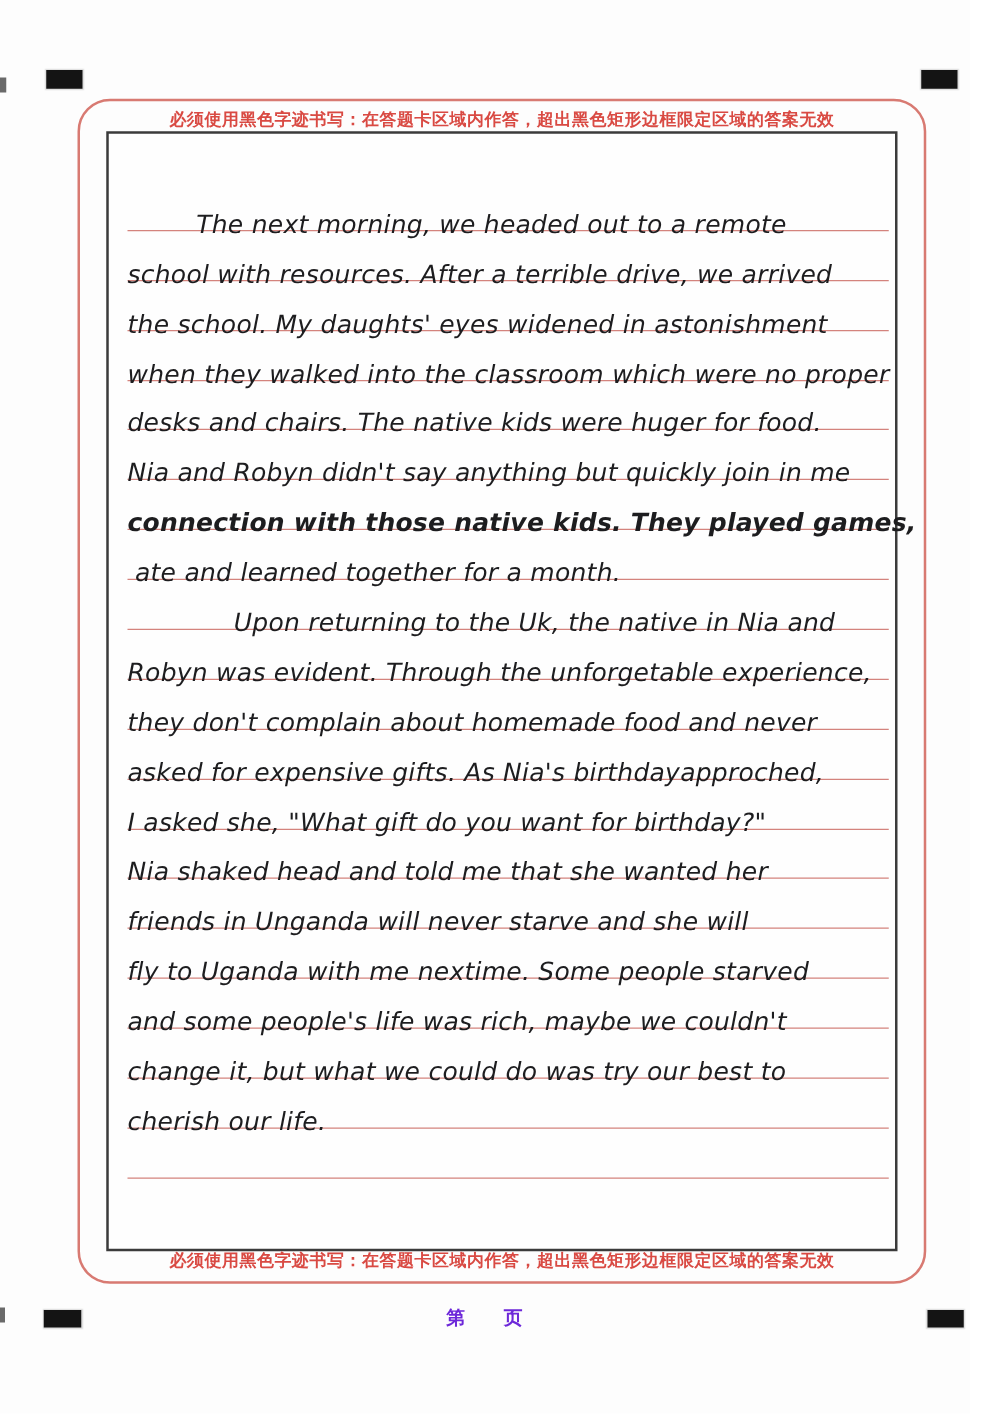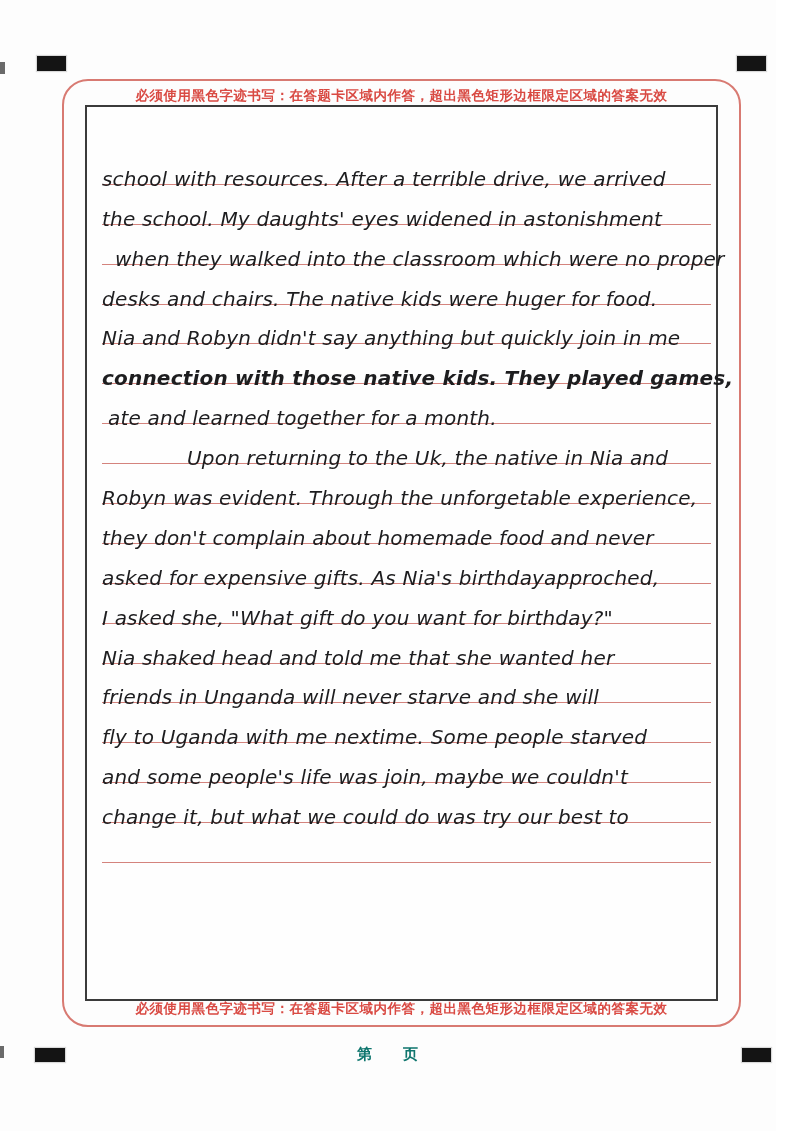--- a/index.html
+++ b/index.html
@@ -33,21 +33,21 @@
   
   .lines{position:absolute;left:15px;right:5px;top:38px;}
   .ruled-row{height:38.9px;border-bottom:1.5px solid rgba(195,83,75,.72);
              display:flex;align-items:flex-end;}
   .hw{font-family:"DejaVu Sans",sans-serif;font-style:italic;
       font-size:20px;color:#1d1d1f;white-space:nowrap;line-height:1;
       margin-bottom:-5px;letter-spacing:.2px;}
 
   
   .footer{position:absolute;top:1045px;left:0;width:100%;text-align:center;
-          color:#0f766e;font-size:15px;font-weight:bold;letter-spacing:1px;}
+          color:#6d28d9;font-size:15px;font-weight:bold;letter-spacing:1px;}
   .footer-gap{display:inline-block;width:30px;}
 
   
   .watermark{position:absolute;left:502px;top:1085px;width:298px;height:46px;
              background:#f4f4f5;border-radius:10px 0 0 0;
              display:flex;align-items:center;gap:9px;padding-left:9px;box-sizing:border-box;}
   .wm-logo{width:34px;height:34px;flex:0 0 auto;}
   .wm-brand{font-size:21px;color:#4b4b4b;letter-spacing:1px;flex:0 0 auto;}
   .wm-btn{display:flex;align-items:center;gap:6px;height:34px;padding:0 13px;
           background:#07c160;border-radius:6px;color:#fff;cursor:pointer;margin-left:2px;}
@@ -66,27 +66,30 @@
   <div class="mark mark-tr"></div>
   <div class="mark mark-bl"></div>
   <div class="mark mark-br"></div>
 
   <div class="outer-box">
     <div class="instruction instruction-top">必须使用黑色字迹书写：在答题卡区域内作答，超出黑色矩形边框限定区域的答案无效</div>
 
     <div class="inner-box">
       <div class="lines" id="essay-lines">
           <div class="ruled-row">
+            <span class="hw" style="margin-left: 55px;">The next morning, we headed out to a remote</span>
+          </div>
+          <div class="ruled-row">
             <span class="hw" style="margin-left: 0px;">school with resources.  After a terrible drive, we arrived</span>
           </div>
           <div class="ruled-row">
             <span class="hw" style="margin-left: 0px;">the school.  My daughts' eyes widened in astonishment</span>
           </div>
           <div class="ruled-row">
-            <span class="hw" style="margin-left: 13px;">when they walked into the classroom which were no proper</span>
+            <span class="hw" style="margin-left: 0px;">when they walked into the classroom which were no proper</span>
           </div>
           <div class="ruled-row">
             <span class="hw" style="margin-left: 0px;">desks and chairs. The native kids were huger  for food.</span>
           </div>
           <div class="ruled-row">
             <span class="hw" style="margin-left: 0px;">Nia and Robyn didn't say anything but quickly join in me</span>
           </div>
           <div class="ruled-row">
             <span class="hw" style="margin-left: 0px; font-weight: bold;">connection with those native kids. They played games,</span>
           </div>
@@ -111,24 +114,27 @@
           <div class="ruled-row">
             <span class="hw" style="margin-left: 0px;">Nia shaked head and told me that she wanted her</span>
           </div>
           <div class="ruled-row">
             <span class="hw" style="margin-left: 0px;">friends in Unganda will never starve and she will</span>
           </div>
           <div class="ruled-row">
             <span class="hw" style="margin-left: 0px;">fly to Uganda with me nextime.  Some people starved</span>
           </div>
           <div class="ruled-row">
-            <span class="hw" style="margin-left: 0px;">and some people's life was join, maybe we couldn't</span>
+            <span class="hw" style="margin-left: 0px;">and some people's life was rich, maybe we couldn't</span>
           </div>
           <div class="ruled-row">
             <span class="hw" style="margin-left: 0px; text-align: right;">change it, but what we could do was try our best to</span>
+          </div>
+          <div class="ruled-row">
+            <span class="hw" style="margin-left: 0px;">cherish our life.</span>
           </div>
           <div class="ruled-row">
             <span class="hw" style="margin-left: 0px;"></span>
           </div>
         </div>
     </div>
 
     <div class="instruction instruction-bottom">必须使用黑色字迹书写：在答题卡区域内作答，超出黑色矩形边框限定区域的答案无效</div>
   </div>
 

